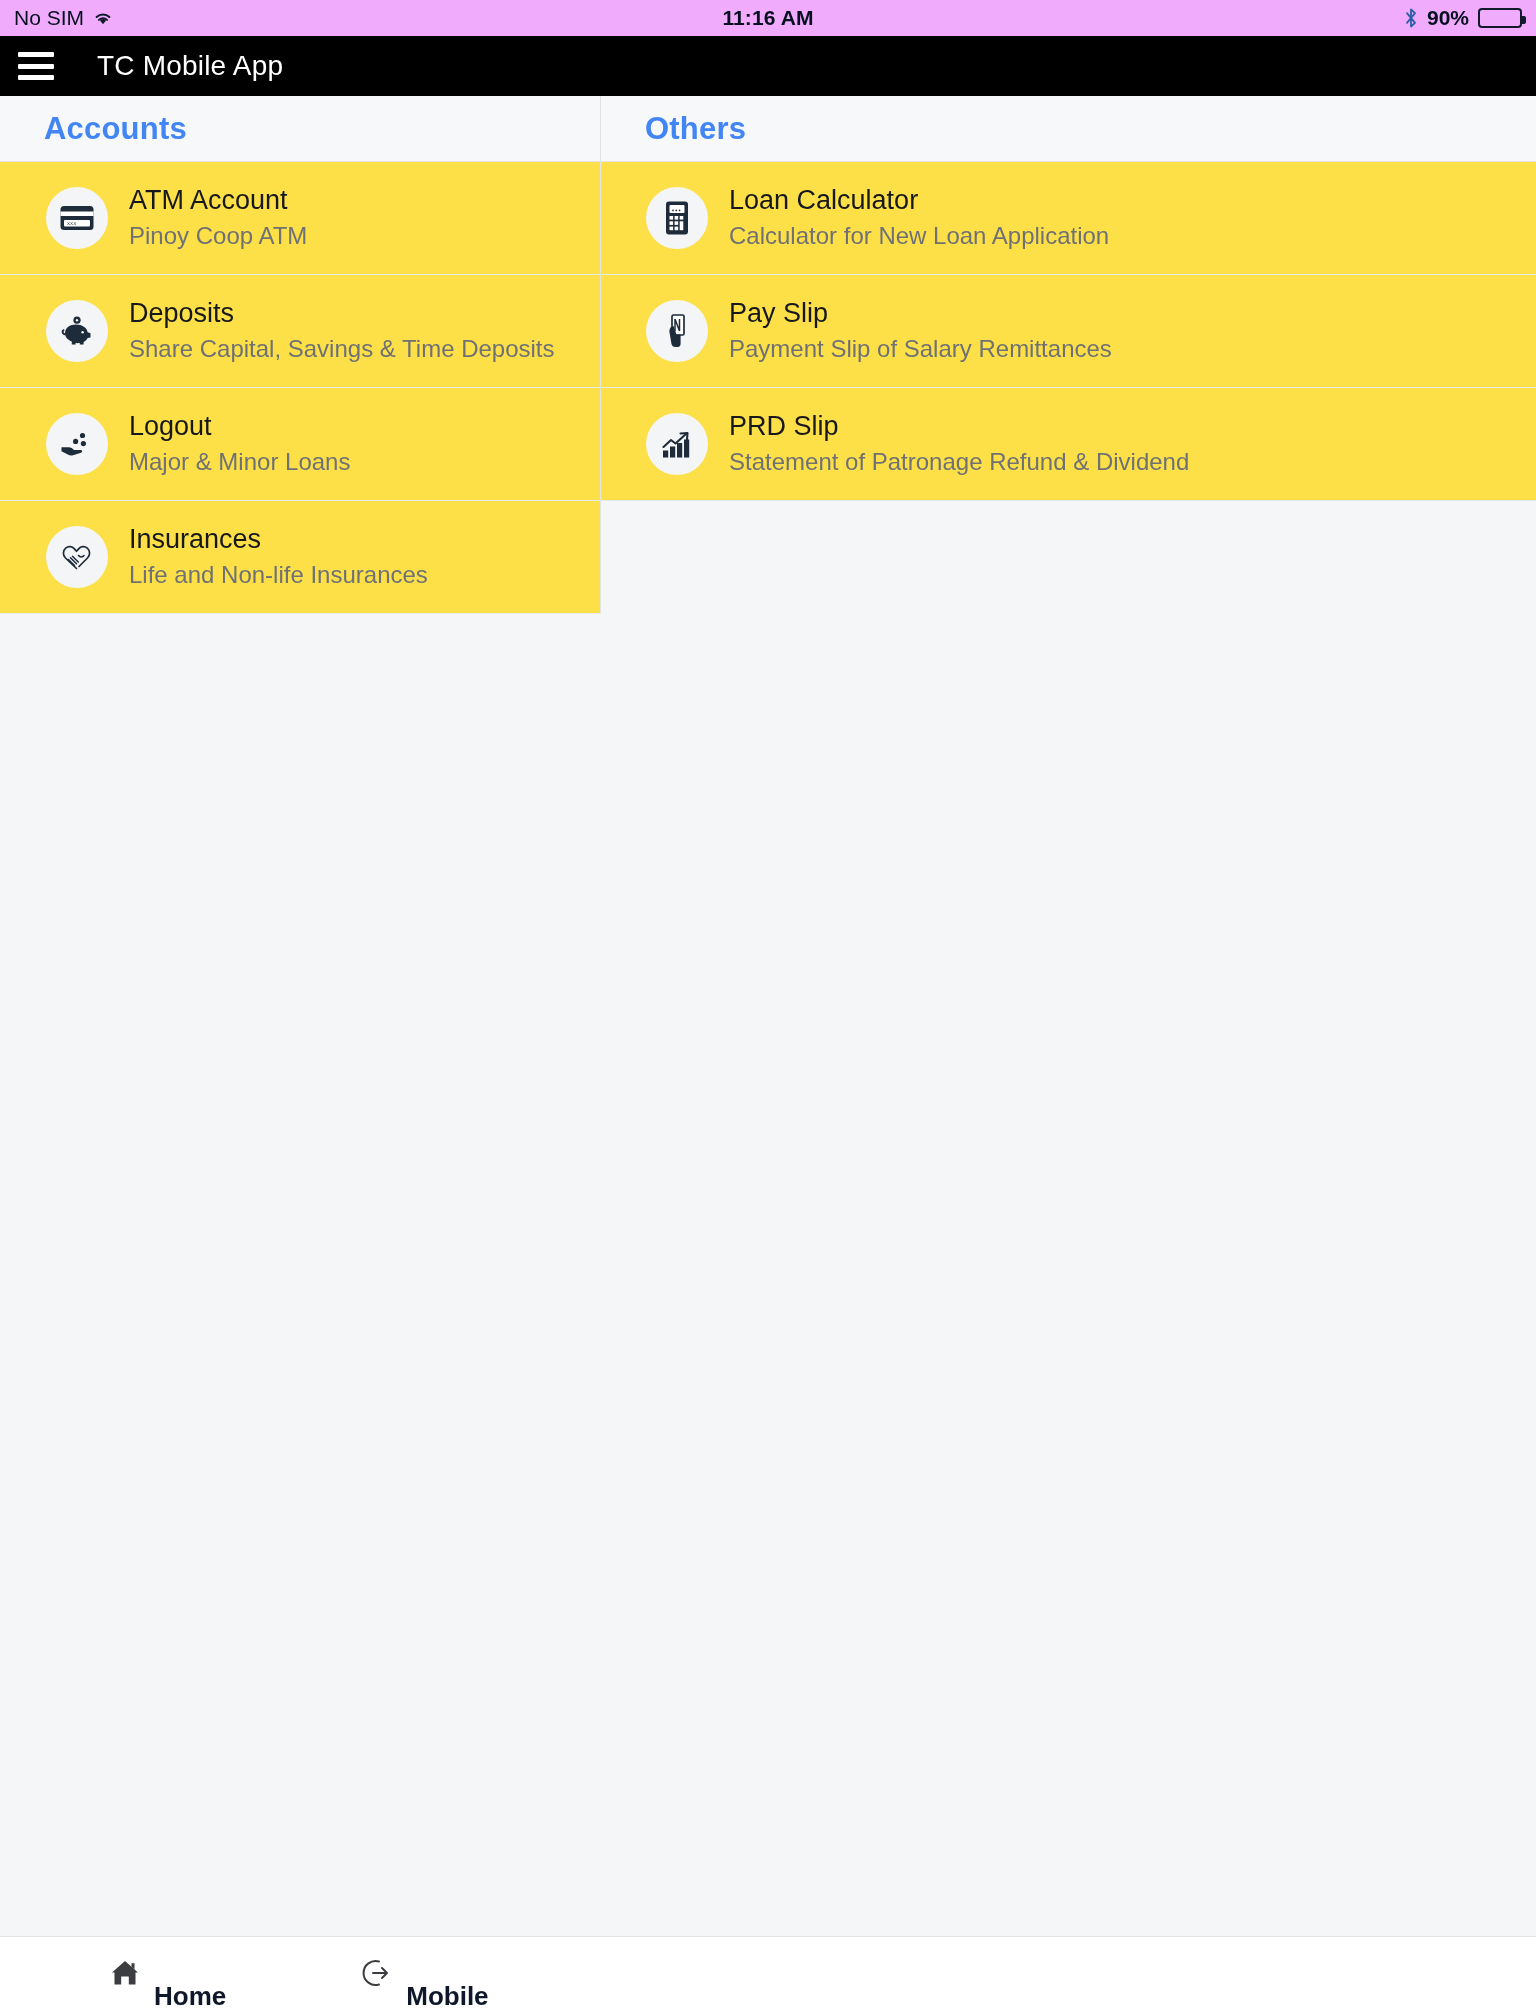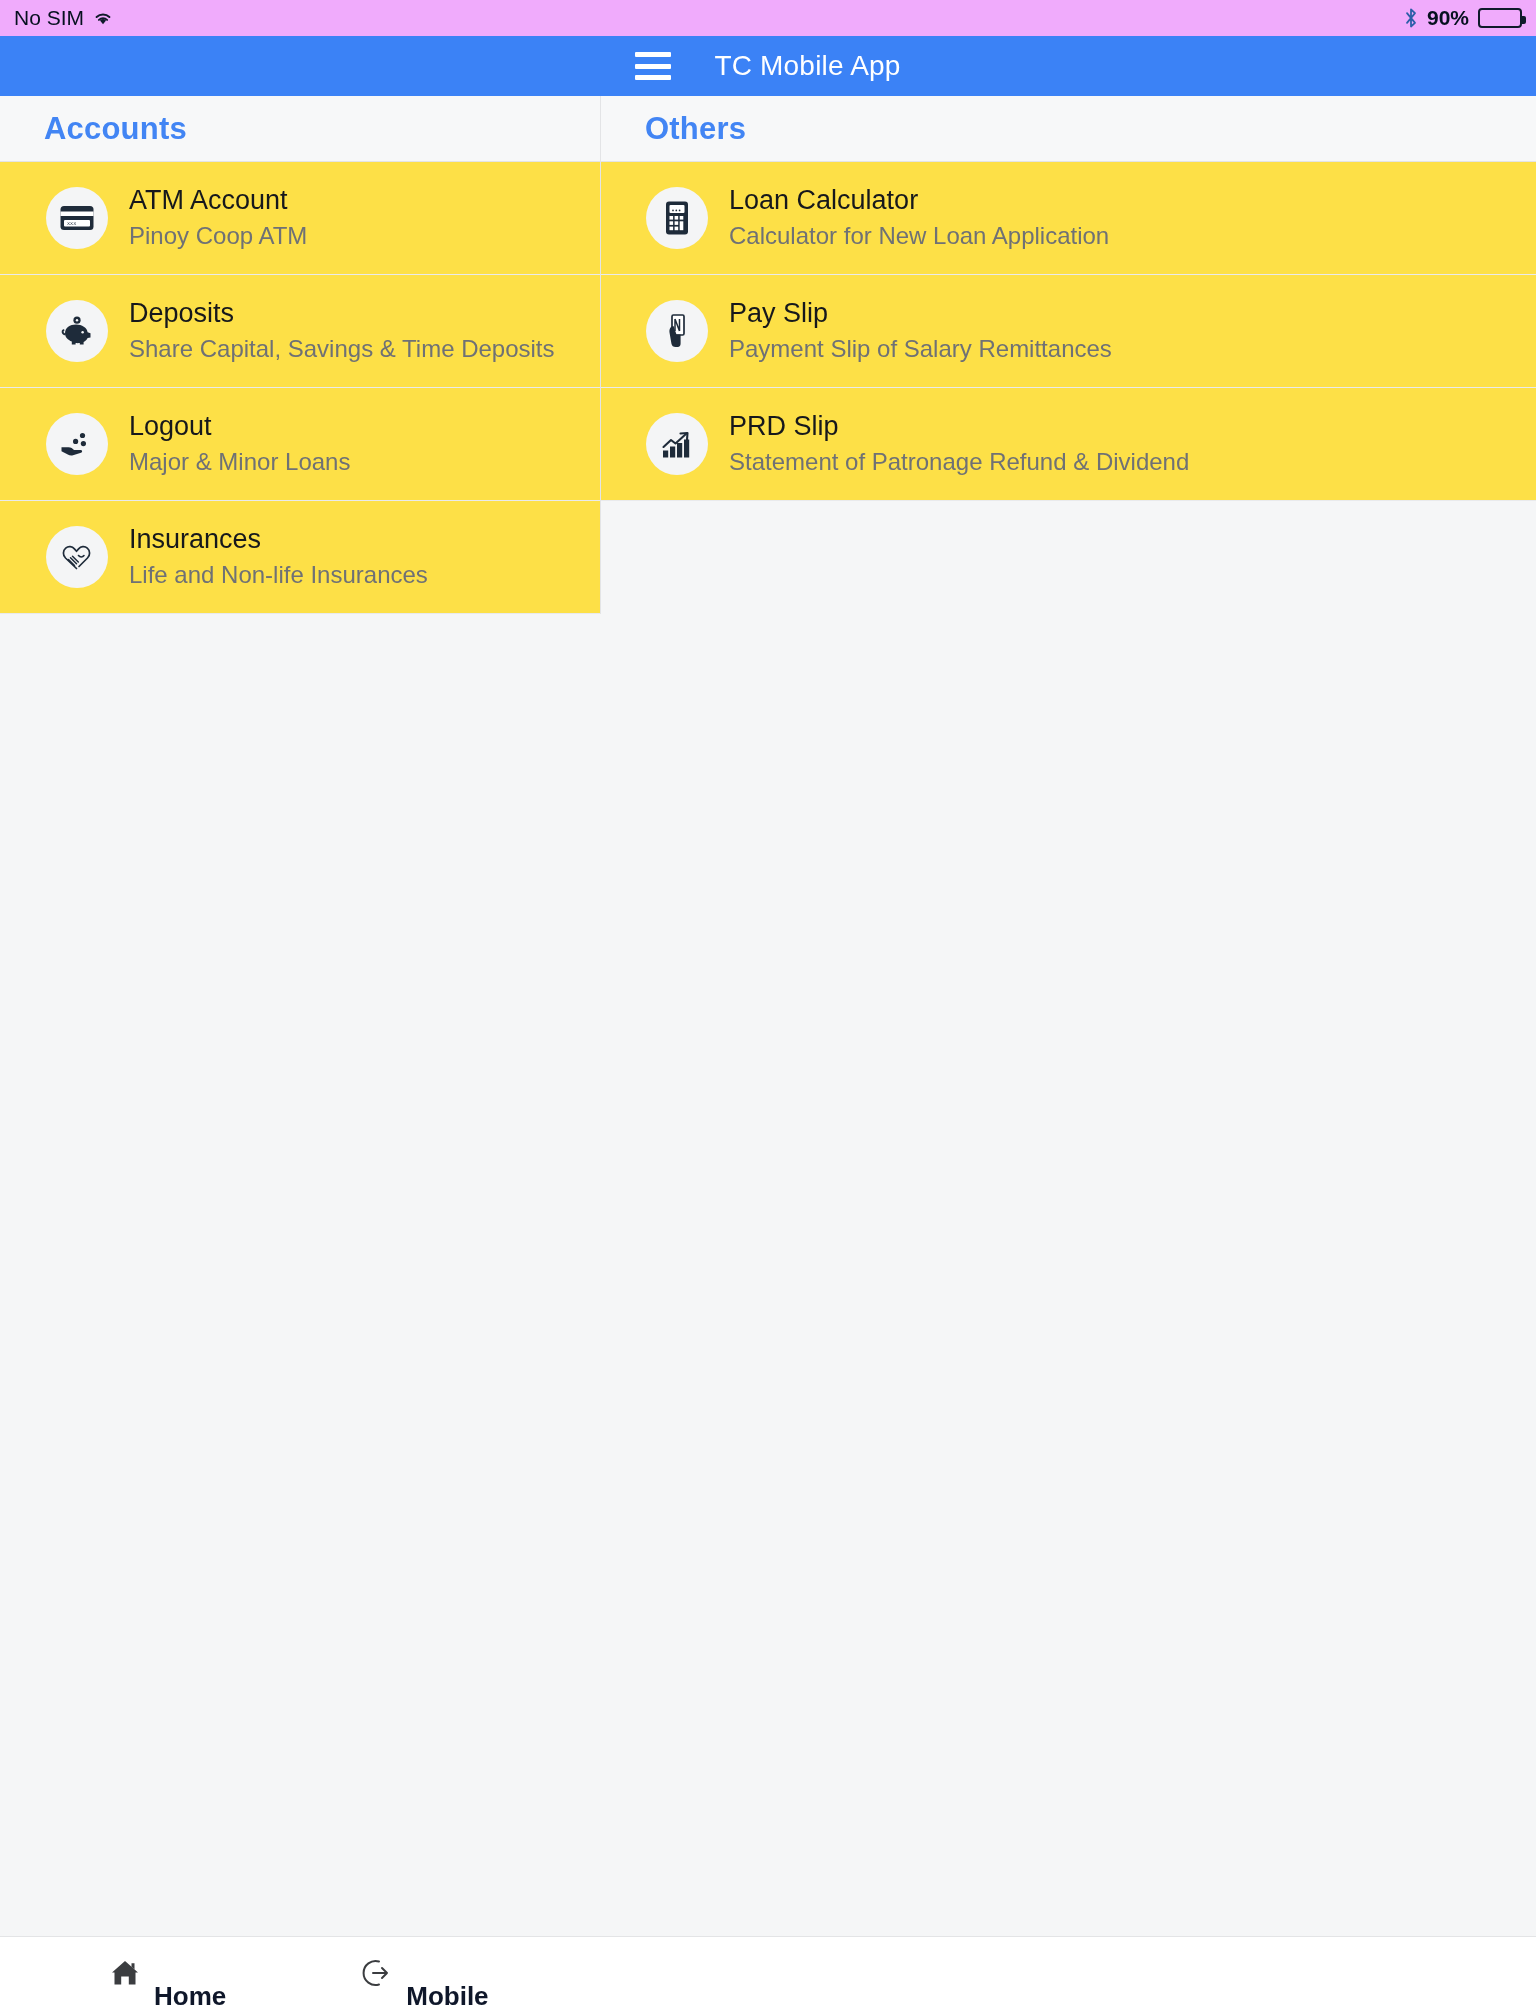--- a/index.html
+++ b/index.html
@@ -37,24 +37,23 @@
     position:relative; padding:2px;
   }
   .batt:after{
     content:""; position:absolute; right:-6px; top:6px;
     width:4px; height:8px; background:#101a2b; border-radius:0 2px 2px 0;
   }
   .batt-fill{ height:100%; width:90%; background:#101a2b; border-radius:1px; }
 
   
   .appbar{
-    height:60px; background:#3b82f6;
-    display:flex; align-items:center;
-    padding:0 28px;
-    justify-content:center;
+    height:60px; background:#000000;
+    display:flex; align-items:center;
+    padding:0 18px;
   }
   .hamburger{
     width:36px; height:28px;
     display:flex; flex-direction:column; justify-content:space-between;
     cursor:pointer; flex:0 0 auto;
   }
   .hamburger span{ display:block; height:5px; background:#ffffff; border-radius:1px; }
   .app-title{
     color:#ffffff; font-size:28px; font-weight:400;
     margin-left:43px; letter-spacing:.2px;
@@ -124,20 +123,21 @@
   <div class="statusbar">
     <div class="sb-left">
       <span>No SIM</span>
       <svg class="wifi-ico" viewBox="0 0 20 16">
         <path d="M10 14.2 L13 10.4 A4.6 4.6 0 0 0 7 10.4 Z" fill="#101a2b"></path>
         <path d="M3.6 7.0 A9.4 9.4 0 0 1 16.4 7.0" stroke="#101a2b" stroke-width="2" fill="none" stroke-linecap="round"></path>
         <path d="M5.9 9.9 A6.1 6.1 0 0 1 14.1 9.9" stroke="#101a2b" stroke-width="1.9" fill="none" stroke-linecap="round"></path>
       </svg>
     </div>
 
+    <div class="sb-center">11:16 AM</div>
 
     <div class="sb-right">
       <svg class="bt-ico" viewBox="0 0 14 20">
         <path d="M3 5.2 L11 14.8 L7 18.5 L7 1.5 L11 5.2 L3 14.8" stroke="#2b5ea8" stroke-width="1.8" fill="none" stroke-linejoin="round" stroke-linecap="round"></path>
       </svg>
       <span>90%</span>
       <span class="batt">
         <span class="batt-fill"></span>
       </span>
     </div>

